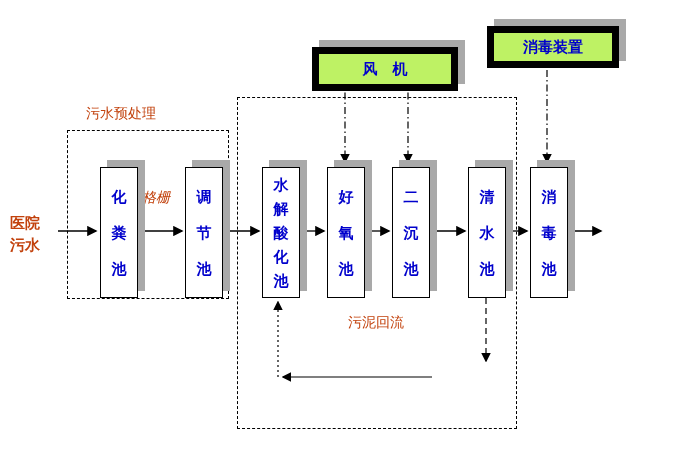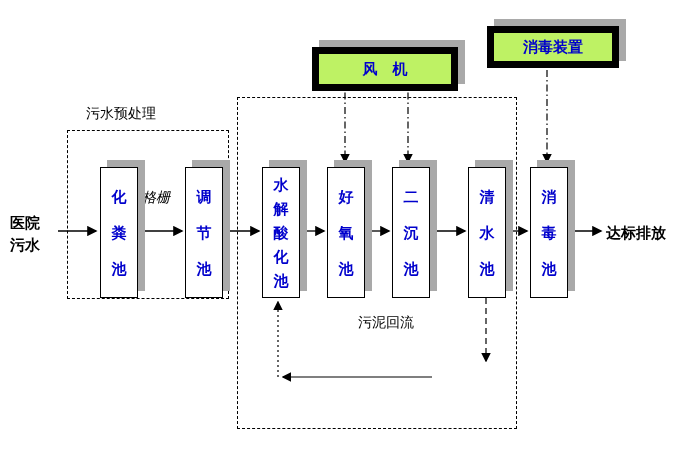--- a/index.html
+++ b/index.html
@@ -22,21 +22,21 @@
     display:flex;flex-direction:column;justify-content:space-evenly;align-items:center;
     color:var(--tank-text,#0000cc);font-size:15px;font-weight:bold;line-height:1;
   }
   .hbox{
     position:absolute;background:#bef264;border:7px solid #000000;
     box-shadow:7px -7px 0 var(--shadow,#a9a9a9);
     display:flex;align-items:center;justify-content:center;
     color:var(--tank-text,#0000cc);font-size:15px;font-weight:bold;
     white-space:pre;
   }
-  .lbl{position:absolute;color:#000000;font-size:14px;line-height:1.45;}
+  .lbl{position:absolute;color:#c2410c;font-size:14px;line-height:1.45;}
   .lbl.big{font-size:15px;font-weight:bold;}
 </style>
 </head>
 <body>
 
 <div id="canvas">
 
   <svg id="wires" viewBox="0 0 700 450">
     <defs>
       <marker id="arr" viewBox="0 0 10 10" refX="8.5" refY="5" markerWidth="8" markerHeight="8" orient="auto">
@@ -61,22 +61,21 @@
     <line x1="432" y1="377" x2="283" y2="377" stroke="#000" stroke-width="1.2" marker-end="url(#arr)"></line>
     <line x1="278" y1="377" x2="278" y2="302" stroke="#000" stroke-width="1.2" stroke-dasharray="2 3" marker-end="url(#arr)"></line>
   </svg>
 
   <div class="dash-box" style="left:67px;top:130px;width:160px;height:167px;"></div>
   <div class="dash-box" style="left:237px;top:97px;width:278px;height:330px;"></div>
 
   <div class="lbl" style="left:86px;top:103px;">污水预处理</div>
   <div class="lbl big" style="left:6px;top:212px;width:34px;text-align:right;line-height:22px;">医院污水</div>
   <div class="lbl" style="left:142px;top:187px;font-style:italic;">格栅</div>
-  <div class="lbl" style="left:358px;top:312px;">污泥回流</div>
-  <div class="lbl big" style="left:606px;top:222px;">达标排放</div>
+  <div class="lbl" style="left:348px;top:312px;">污泥回流</div>
 
   <div class="hbox" style="left:312px;top:47px;width:132px;height:30px;">
     <span>风　机</span>
   </div>
   <div class="hbox" style="left:487px;top:26px;width:118px;height:28px;">
     <span>消毒装置</span>
   </div>
 
   <div class="tank" style="left:100px;">
     <div class="vtext">

